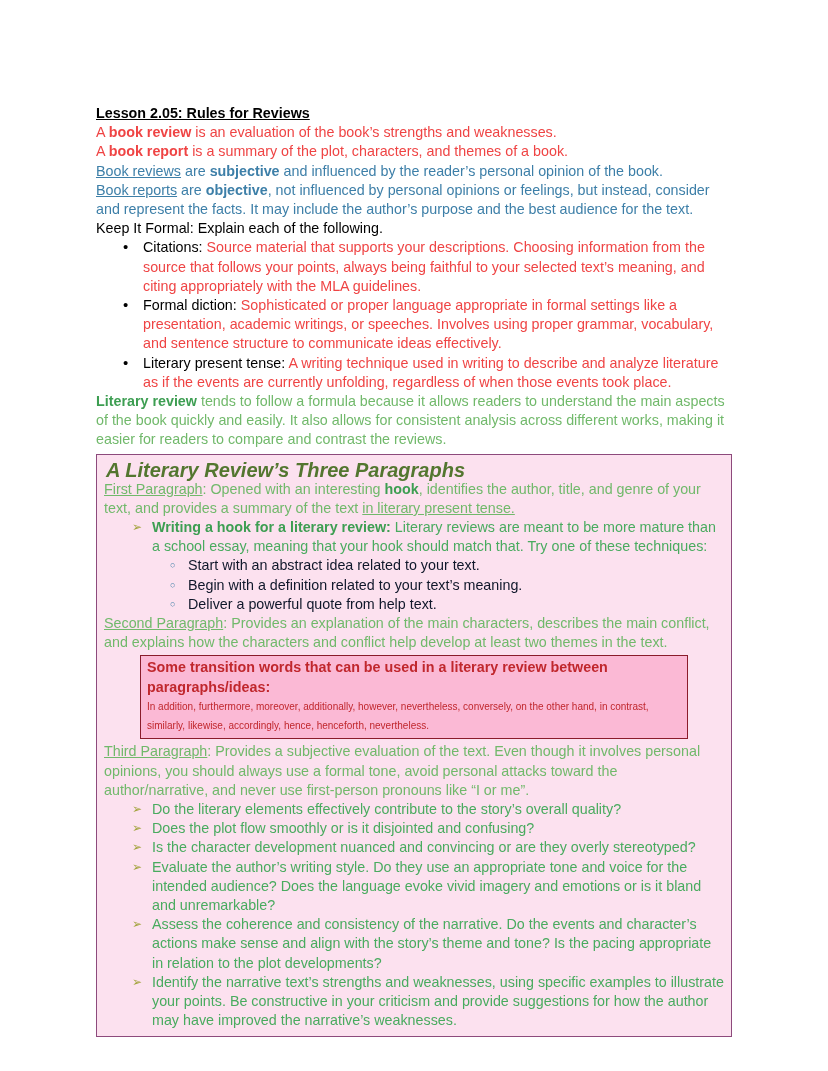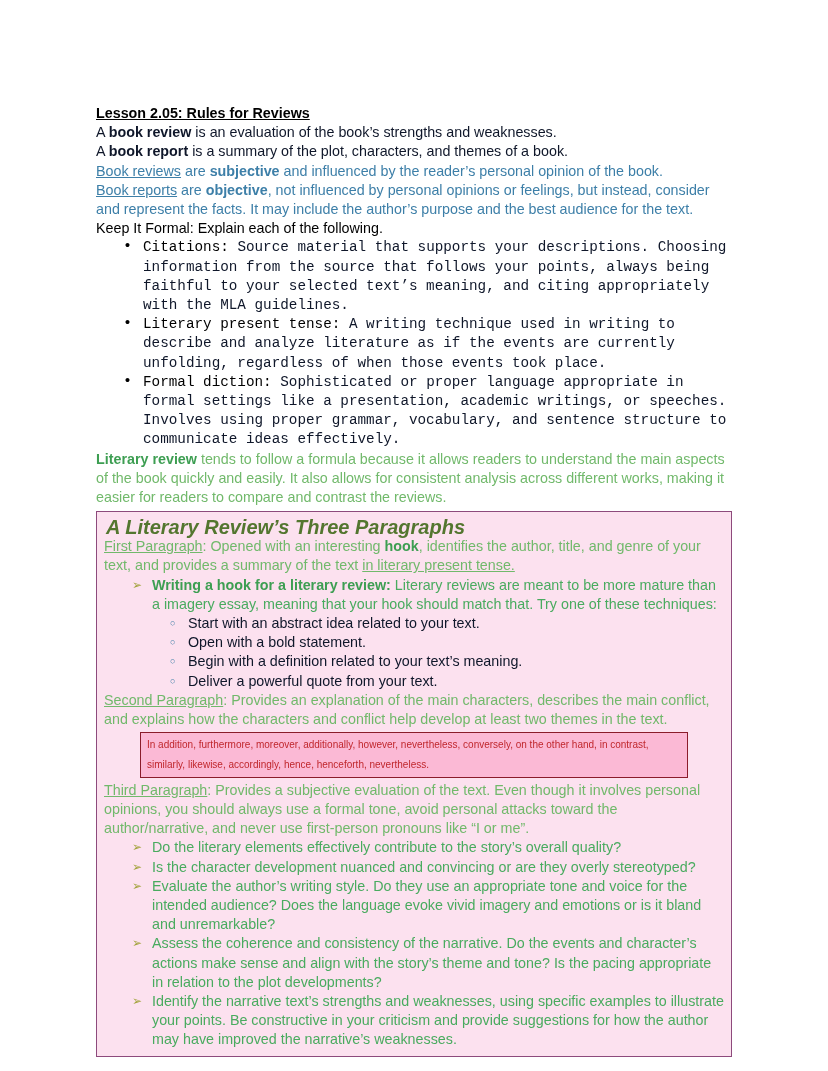--- a/index.html
+++ b/index.html
@@ -33,21 +33,21 @@
     font-size: 14.3px;
     line-height: 19.2px;
     margin: 0;
     font-family: "Liberation Sans", sans-serif;
   }
   .b { font-weight: bold; }
   .u { text-decoration: underline; }
 
   
   .c-black  { color: #000000; }
-  .c-red    { color: #0f172a; }
+  .c-red    { color: #ef4444; }
   .c-blue   { color: #3d7fa8; }
   .c-green  { color: #71b96b; }
   .c-dgreen { color: #3d9e52; }
   .c-green2 { color: #49ab5f; }
 
   
   .doc-title {
     font-family: "Liberation Sans", sans-serif;
     font-size: 14.3px;
     font-weight: bold;
@@ -59,21 +59,21 @@
 
   
   ul.dot-list {
     list-style: none;
     margin: 0;
     padding: 0;
   }
   ul.dot-list > li {
     position: relative;
     padding-left: 47px;
-    font-family: Liberation Mono, monospace;
+    font-family: Liberation Sans, sans-serif;
     font-size: 14.3px;
     line-height: 19.2px;
     margin: 0;
   }
   ul.dot-list > li::before {
     content: "\2022";
     position: absolute;
     left: 27px;
     top: -1px;
     color: #000;
@@ -181,53 +181,54 @@
     <div>
       <p class="line c-red">A <span class="b">book review</span> is an evaluation of the book’s strengths and weaknesses.</p>
       <p class="line c-red">A <span class="b">book report</span> is a summary of the plot, characters, and themes of a book.</p>
       <p class="line c-blue"><span class="u">Book reviews</span> are <span class="b">subjective</span> and influenced by the reader’s personal opinion of the book.</p>
       <p class="line c-blue"><span class="u">Book reports</span> are <span class="b">objective</span>, not influenced by personal opinions or feelings, but instead, consider and represent the facts. It may include the author’s purpose and the best audience for the text.</p>
       <p class="line c-black">Keep It Formal: Explain each of the following.</p>
     </div>
 
     <ul class="dot-list">
       <li><span class="c-black">Citations:</span><span class="c-red"> Source material that supports your descriptions. Choosing information from the source that follows your points, always being faithful to your selected text’s meaning, and citing appropriately with the MLA guidelines.</span></li>
+      <li><span class="c-black">Formal diction:</span><span class="c-red"> Sophisticated or proper language appropriate in formal settings like a presentation, academic writings, or speeches. Involves using proper grammar, vocabulary, and sentence structure to communicate ideas effectively.</span></li>
       <li><span class="c-black">Literary present tense:</span><span class="c-red"> A writing technique used in writing to describe and analyze literature as if the events are currently unfolding, regardless of when those events took place.</span></li>
-      <li><span class="c-black">Formal diction:</span><span class="c-red"> Sophisticated or proper language appropriate in formal settings like a presentation, academic writings, or speeches. Involves using proper grammar, vocabulary, and sentence structure to communicate ideas effectively.</span></li>
     </ul>
 
     <p class="line"><span class="b c-dgreen">Literary review</span><span class="c-green"> tends to follow a formula because it allows readers to understand the main aspects of the book quickly and easily. It also allows for consistent analysis across different works, making it easier for readers to compare and contrast the reviews.</span></p>
 
     <div class="pink-box">
 
       <div class="box-heading">A Literary Review’s Three Paragraphs</div>
 
       <p class="line c-green"><span class="u">First Paragraph</span><span>: Opened with an interesting </span><span class="b c-dgreen">hook</span><span>, identifies the author, title, and genre of your text, and provides a summary of the text </span><span class="u">in literary present tense.</span></p>
 
       <ul class="arrow-list">
-        <li><span class="b c-dgreen">Writing a hook for a literary review:</span><span class="c-green2"> Literary reviews are meant to be more mature than a imagery essay, meaning that your hook should match that. Try one of these techniques:</span></li>
+        <li><span class="b c-dgreen">Writing a hook for a literary review:</span><span class="c-green2"> Literary reviews are meant to be more mature than a school essay, meaning that your hook should match that. Try one of these techniques:</span></li>
       </ul>
 
       <ul class="circle-list">
         <li>Start with an abstract idea related to your text.</li>
-        <li>Open with a bold statement.</li>
         <li>Begin with a definition related to your text’s meaning.</li>
-        <li>Deliver a powerful quote from your text.</li>
+        <li>Deliver a powerful quote from help text.</li>
       </ul>
 
       <p class="line c-green"><span class="u">Second Paragraph</span><span>: Provides an explanation of the main characters, describes the main conflict, and explains how the characters and conflict help develop at least two themes in the text.</span></p>
 
       <div class="transition-box">
+        <p class="t-head">Some transition words that can be used in a literary review between paragraphs/ideas:</p>
         <p class="t-body">In addition, furthermore, moreover, additionally, however, nevertheless, conversely, on the other hand, in contrast, similarly, likewise, accordingly, hence, henceforth, nevertheless.</p>
       </div>
 
       <p class="line c-green"><span class="u">Third Paragraph</span><span>: Provides a subjective evaluation of the text. Even though it involves personal opinions, you should always use a formal tone, avoid personal attacks toward the author/narrative, and never use first-person pronouns like “I or me”.</span></p>
 
       <ul class="arrow-list c-green2">
         <li>Do the literary elements effectively contribute to the story’s overall quality?</li>
+        <li>Does the plot flow smoothly or is it disjointed and confusing?</li>
         <li>Is the character development nuanced and convincing or are they overly stereotyped?</li>
         <li>Evaluate the author’s writing style. Do they use an appropriate tone and voice for the intended audience? Does the language evoke vivid imagery and emotions or is it bland and unremarkable?</li>
         <li>Assess the coherence and consistency of the narrative. Do the events and character’s actions make sense and align with the story’s theme and tone? Is the pacing appropriate in relation to the plot developments?</li>
         <li>Identify the narrative text’s strengths and weaknesses, using specific examples to illustrate your points. Be constructive in your criticism and provide suggestions for how the author may have improved the narrative’s weaknesses.</li>
       </ul>
 
     </div>
   </div>
 </div>
 

